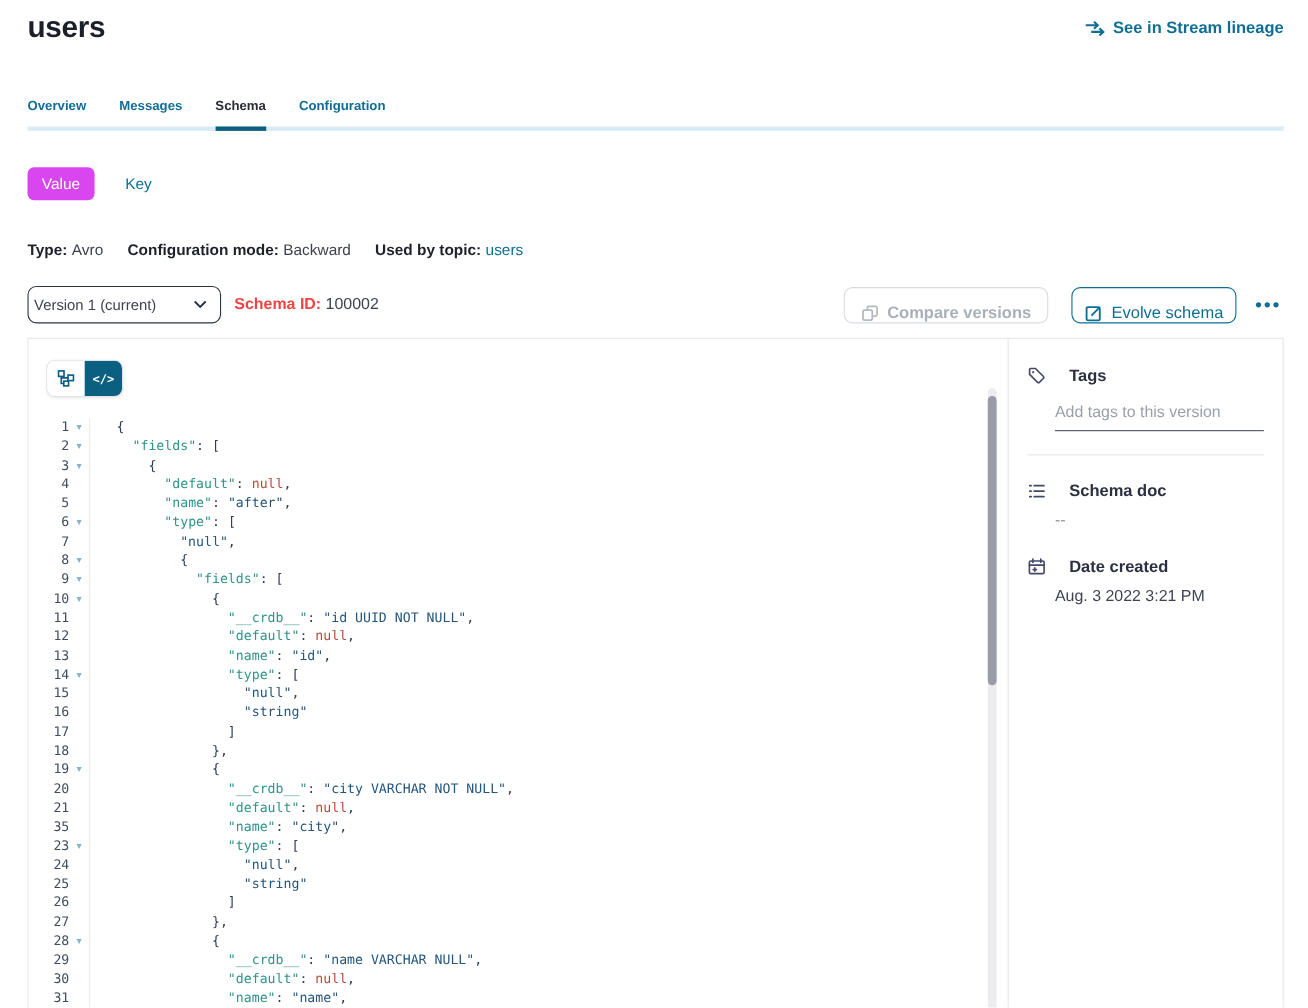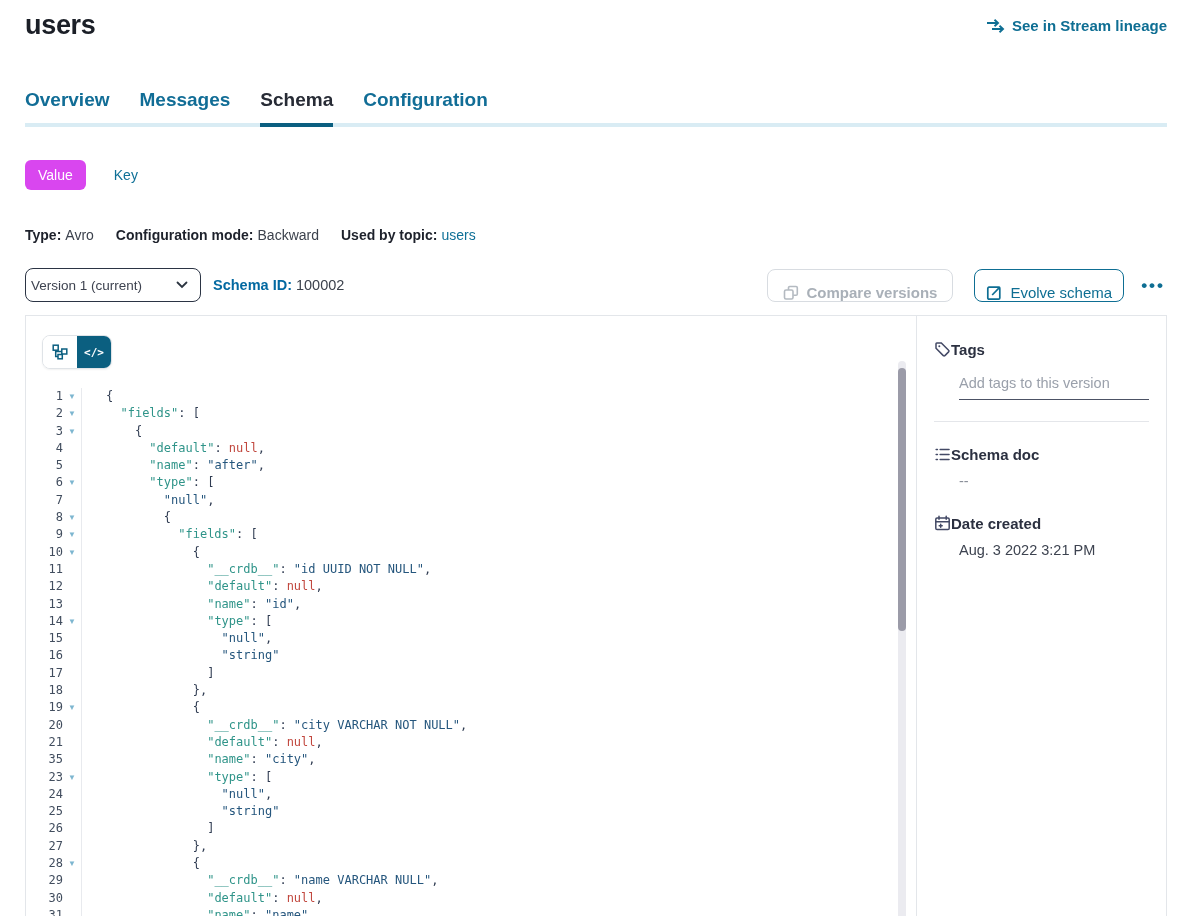--- a/index.html
+++ b/index.html
@@ -9,21 +9,21 @@
 
   
   .header-row { display:flex; align-items:flex-start; justify-content:space-between; padding-top:10px; }
   .page-title { font-size:27px; font-weight:700; color:#1b1f27; letter-spacing:-0.3px; }
   .lineage-link { display:flex; align-items:center; gap:7px; color:#0e6e93; font-size:15px;
     font-weight:700; margin-top:7px; cursor:pointer; }
 
   
   .tabs-wrap { position:relative; margin-top:48px; }
   .tabs { display:flex; gap:30px; }
-  .tab { font-size:19px; font-weight:600; color:#116d96; padding-bottom:16px; cursor:pointer; position:relative; }
+  .tab { font-size:12px; font-weight:600; color:#116d96; padding-bottom:16px; cursor:pointer; position:relative; }
   .tab.active { color:#272b35; }
   .tab.active::after { content:""; position:absolute; left:0; right:0; bottom:0; height:4px; background:#0b5f80; z-index:2; }
   .tabs-bar { position:absolute; left:0; right:0; bottom:0; height:4px; background:#d9ecf4; }
 
   
   .vk-row { display:flex; align-items:center; gap:28px; margin-top:33px; }
   .btn-value { background:#d946ef; color:#fff; font-size:14px; font-weight:400; border:none;
     border-radius:6px; padding:7px 13px; cursor:pointer; font-family:inherit; }
   .key-link { color:#0f7097; font-size:14px; cursor:pointer; }
 
@@ -33,21 +33,21 @@
   .meta-label { font-weight:700; color:#1d212b; }
   .meta-value { color:#3c424d; margin-left:4px; }
   .meta-value.link { color:#0f7097; cursor:pointer; }
 
   
   .version-row { display:flex; align-items:center; margin-top:25px; }
   .select { width:176px; height:34px; border:1px solid #2b3444; border-radius:8px; display:flex;
     align-items:center; justify-content:space-between; padding:0 12px 0 5px; font-size:13.5px;
     color:#3e4350; cursor:pointer; background:#fff; }
   .schema-id { margin-left:12px; font-size:14.5px; }
-  .schema-id b { font-weight:700; color:#0369a1; }
+  .schema-id b { font-weight:700; color:#ef4444; }
   .schema-id span { color:#3c424d; margin-left:4px; }
   .spacer { flex:1; }
   .btn { display:flex; align-items:flex-end; gap:8px; height:33px; border-radius:8px; font-size:15px;
     font-family:inherit; cursor:pointer; background:#fff; }
   .btn-compare { border:1px solid #d8dce1; color:#a9b0b8; font-weight:600; padding:0 15px; cursor:default; }
   .btn-evolve { border:1px solid #0e6e93; color:#0e6e93; font-weight:400; padding:0 11px; margin-left:21px; }
   .more-btn { color:#0e6e93; font-size:17px; font-weight:700; letter-spacing:2px; margin-left:15px;
     cursor:pointer; line-height:1; padding:4px 2px; }
 
   
@@ -64,21 +64,21 @@
   .ln { width:37px; text-align:right; color:#414d5e; flex:none; }
   .fold { width:18px; flex:none; text-align:center; color:#7db6d0; font-size:8px; line-height:17.3px; font-family:"Liberation Sans", sans-serif; }
   .lc { border-left:1px solid #e8eaee; padding-left:24px; white-space:pre; flex:1; }
   .tk-k { color:#2f9489; } .tk-s { color:#25567d; } .tk-p { color:#303c52; } .tk-n { color:#c1473e;margin-top:42px; }
 
   .scrollbar-track { position:absolute; top:45px; right:10px; width:8px; bottom:0; background:#ebebf0; border-radius:4px; }
   .scrollbar-thumb { position:absolute; top:7px; left:0; width:8px; height:263px; background:#9b9ba8; border-radius:4px; }
 
   
   .side-pane { flex:1; padding:25px 17px 0 17px; }
-  .side-section-head { display:flex; align-items:flex-start; gap:0; }
+  .side-section-head { display:flex; align-items:flex-start; gap:21px; }
   .side-section-head .label { font-size:15px; font-weight:700; color:#2b3040; }
   .side-icon { flex:none; display:flex; color:#434965; }
   .tags-input-wrap { margin:16px 0 0 25px; width:190px; border-bottom:1px solid #4c5265; padding-bottom:7px; }
   .tags-input { border:none; outline:none; width:100%; font-size:14.5px; font-family:inherit; color:#2b3040; }
   .tags-input::placeholder { color:#9aa0ab; }
   .side-divider { border:none; border-top:1px solid #e4e6ea; margin:21px 0 0 0; }
   .side-value { margin:10px 0 0 25px; font-size:14.5px; color:#3d4350; }
   .side-value.dim { color:#8b909a; }
   .mt-sec1 { margin-top:24px; } .mt-sec2 { margin-top:26px; }
 </style>

